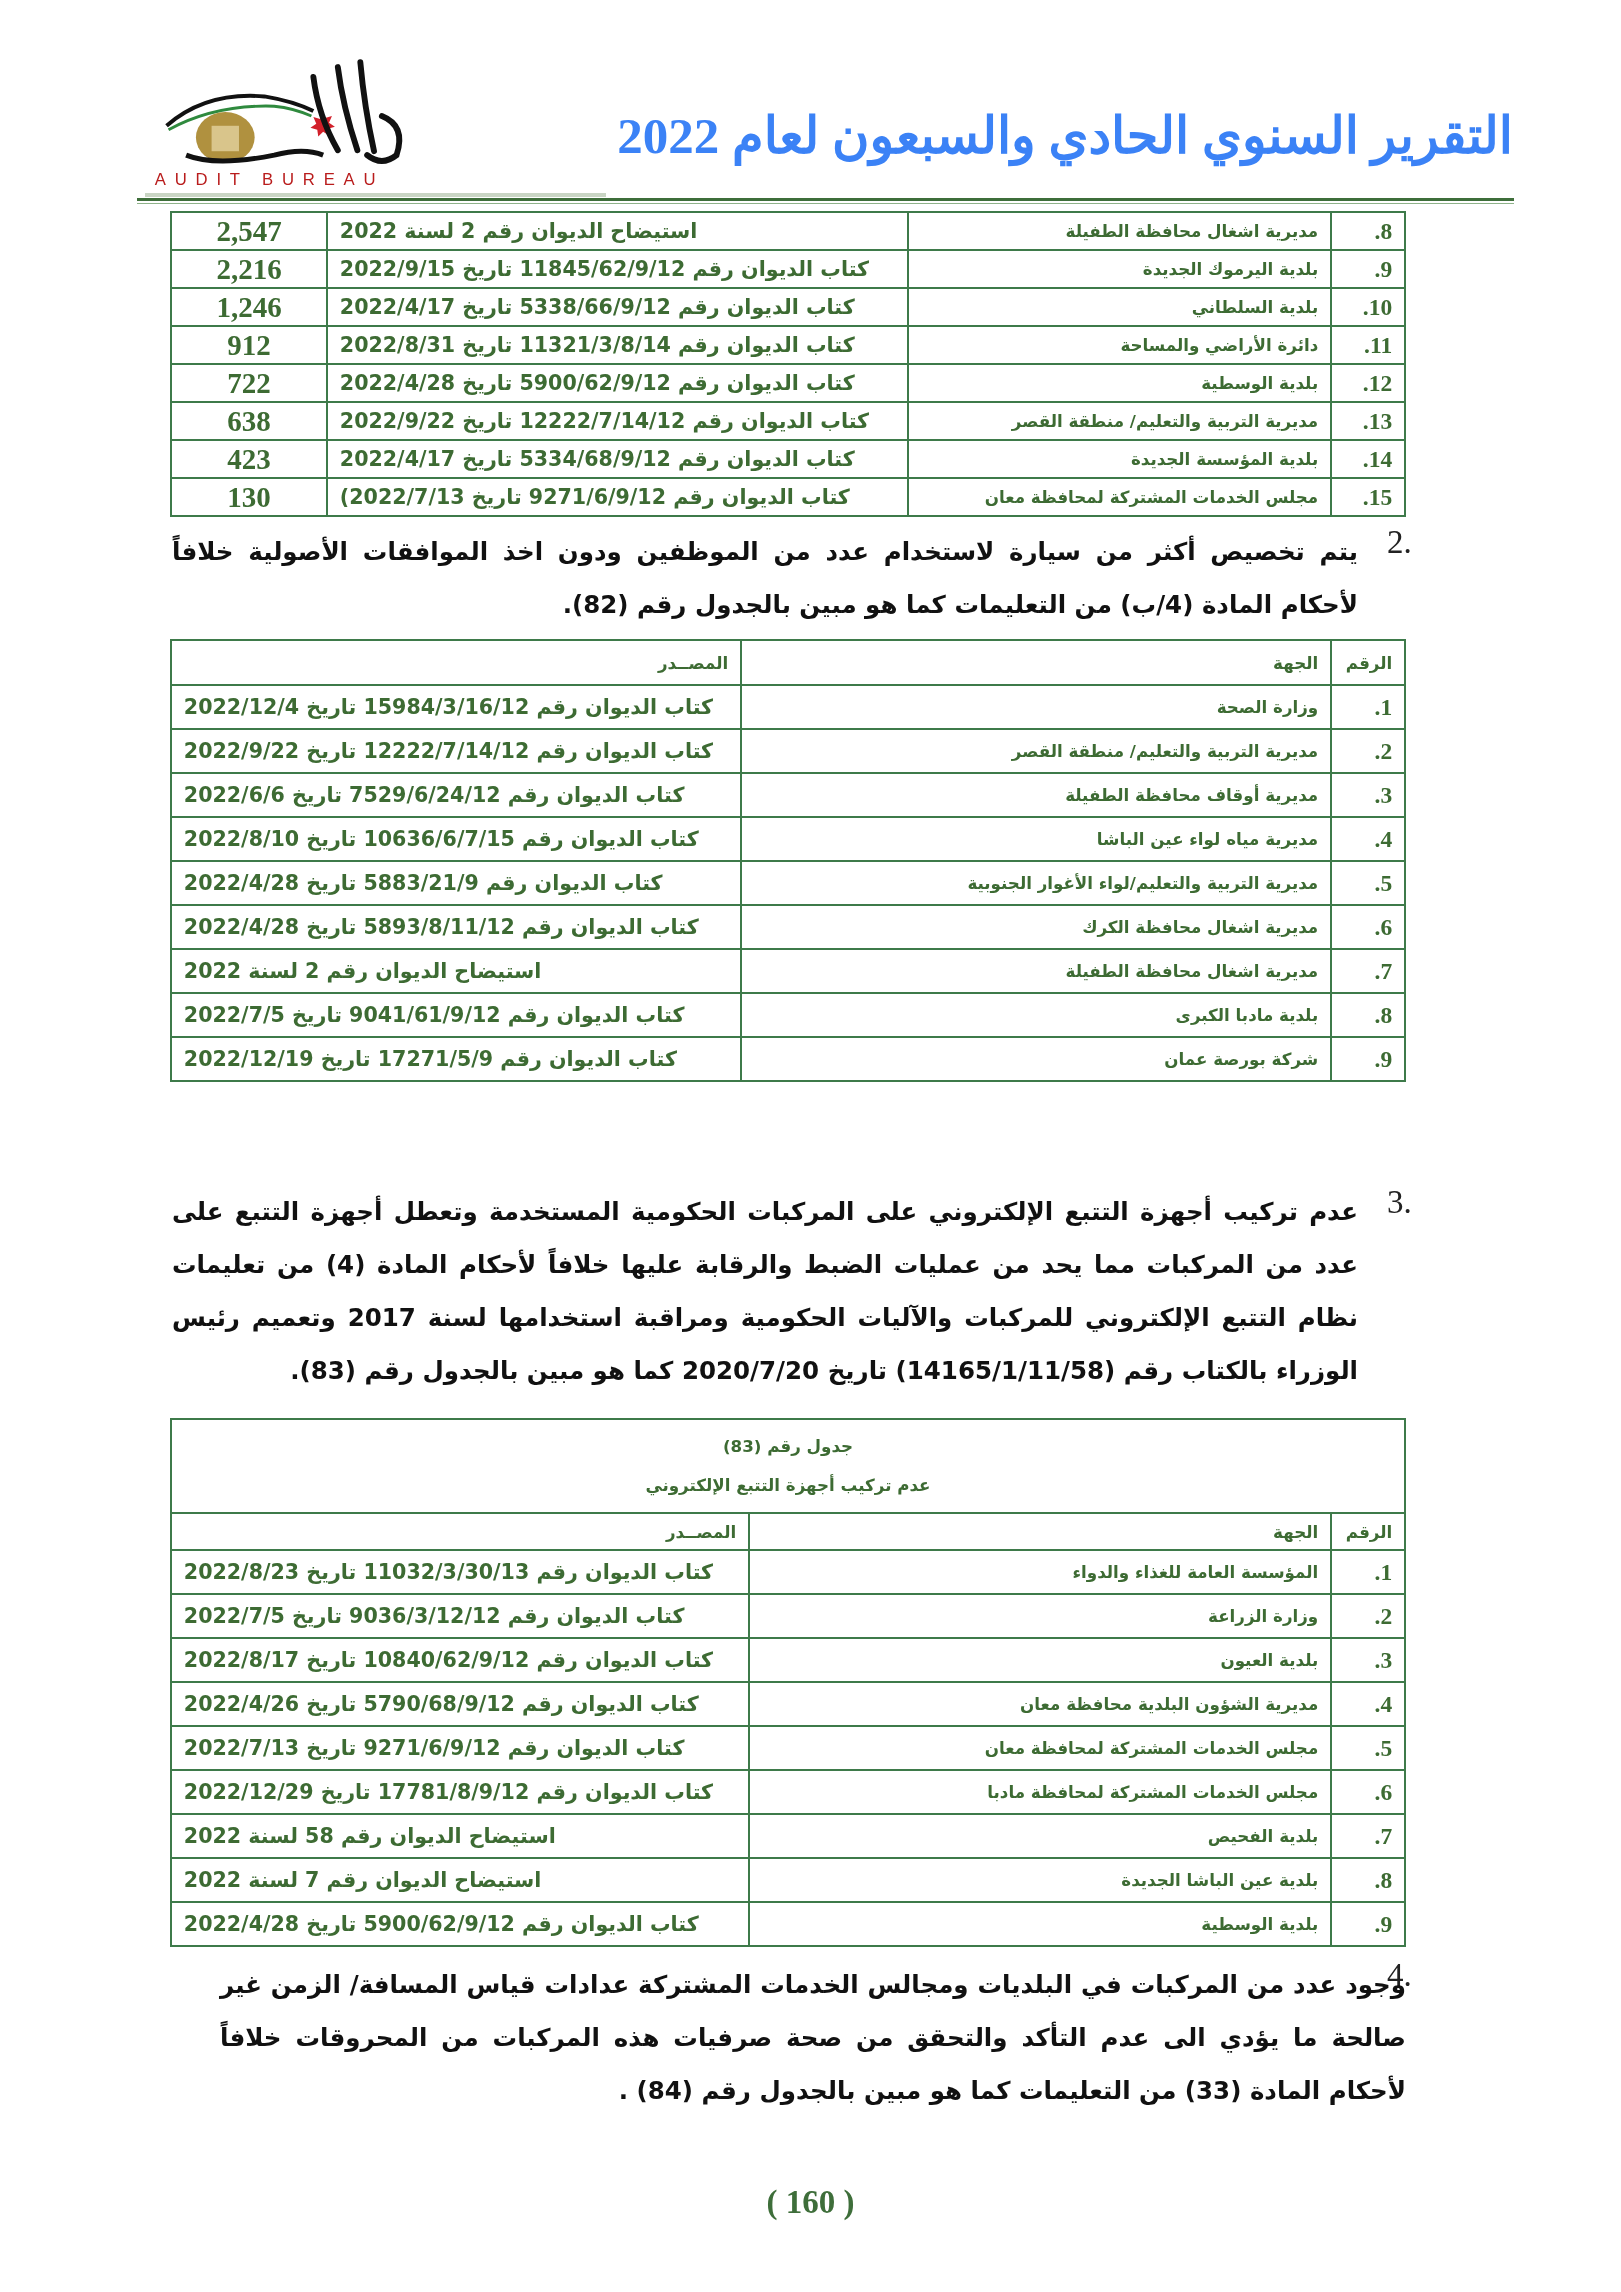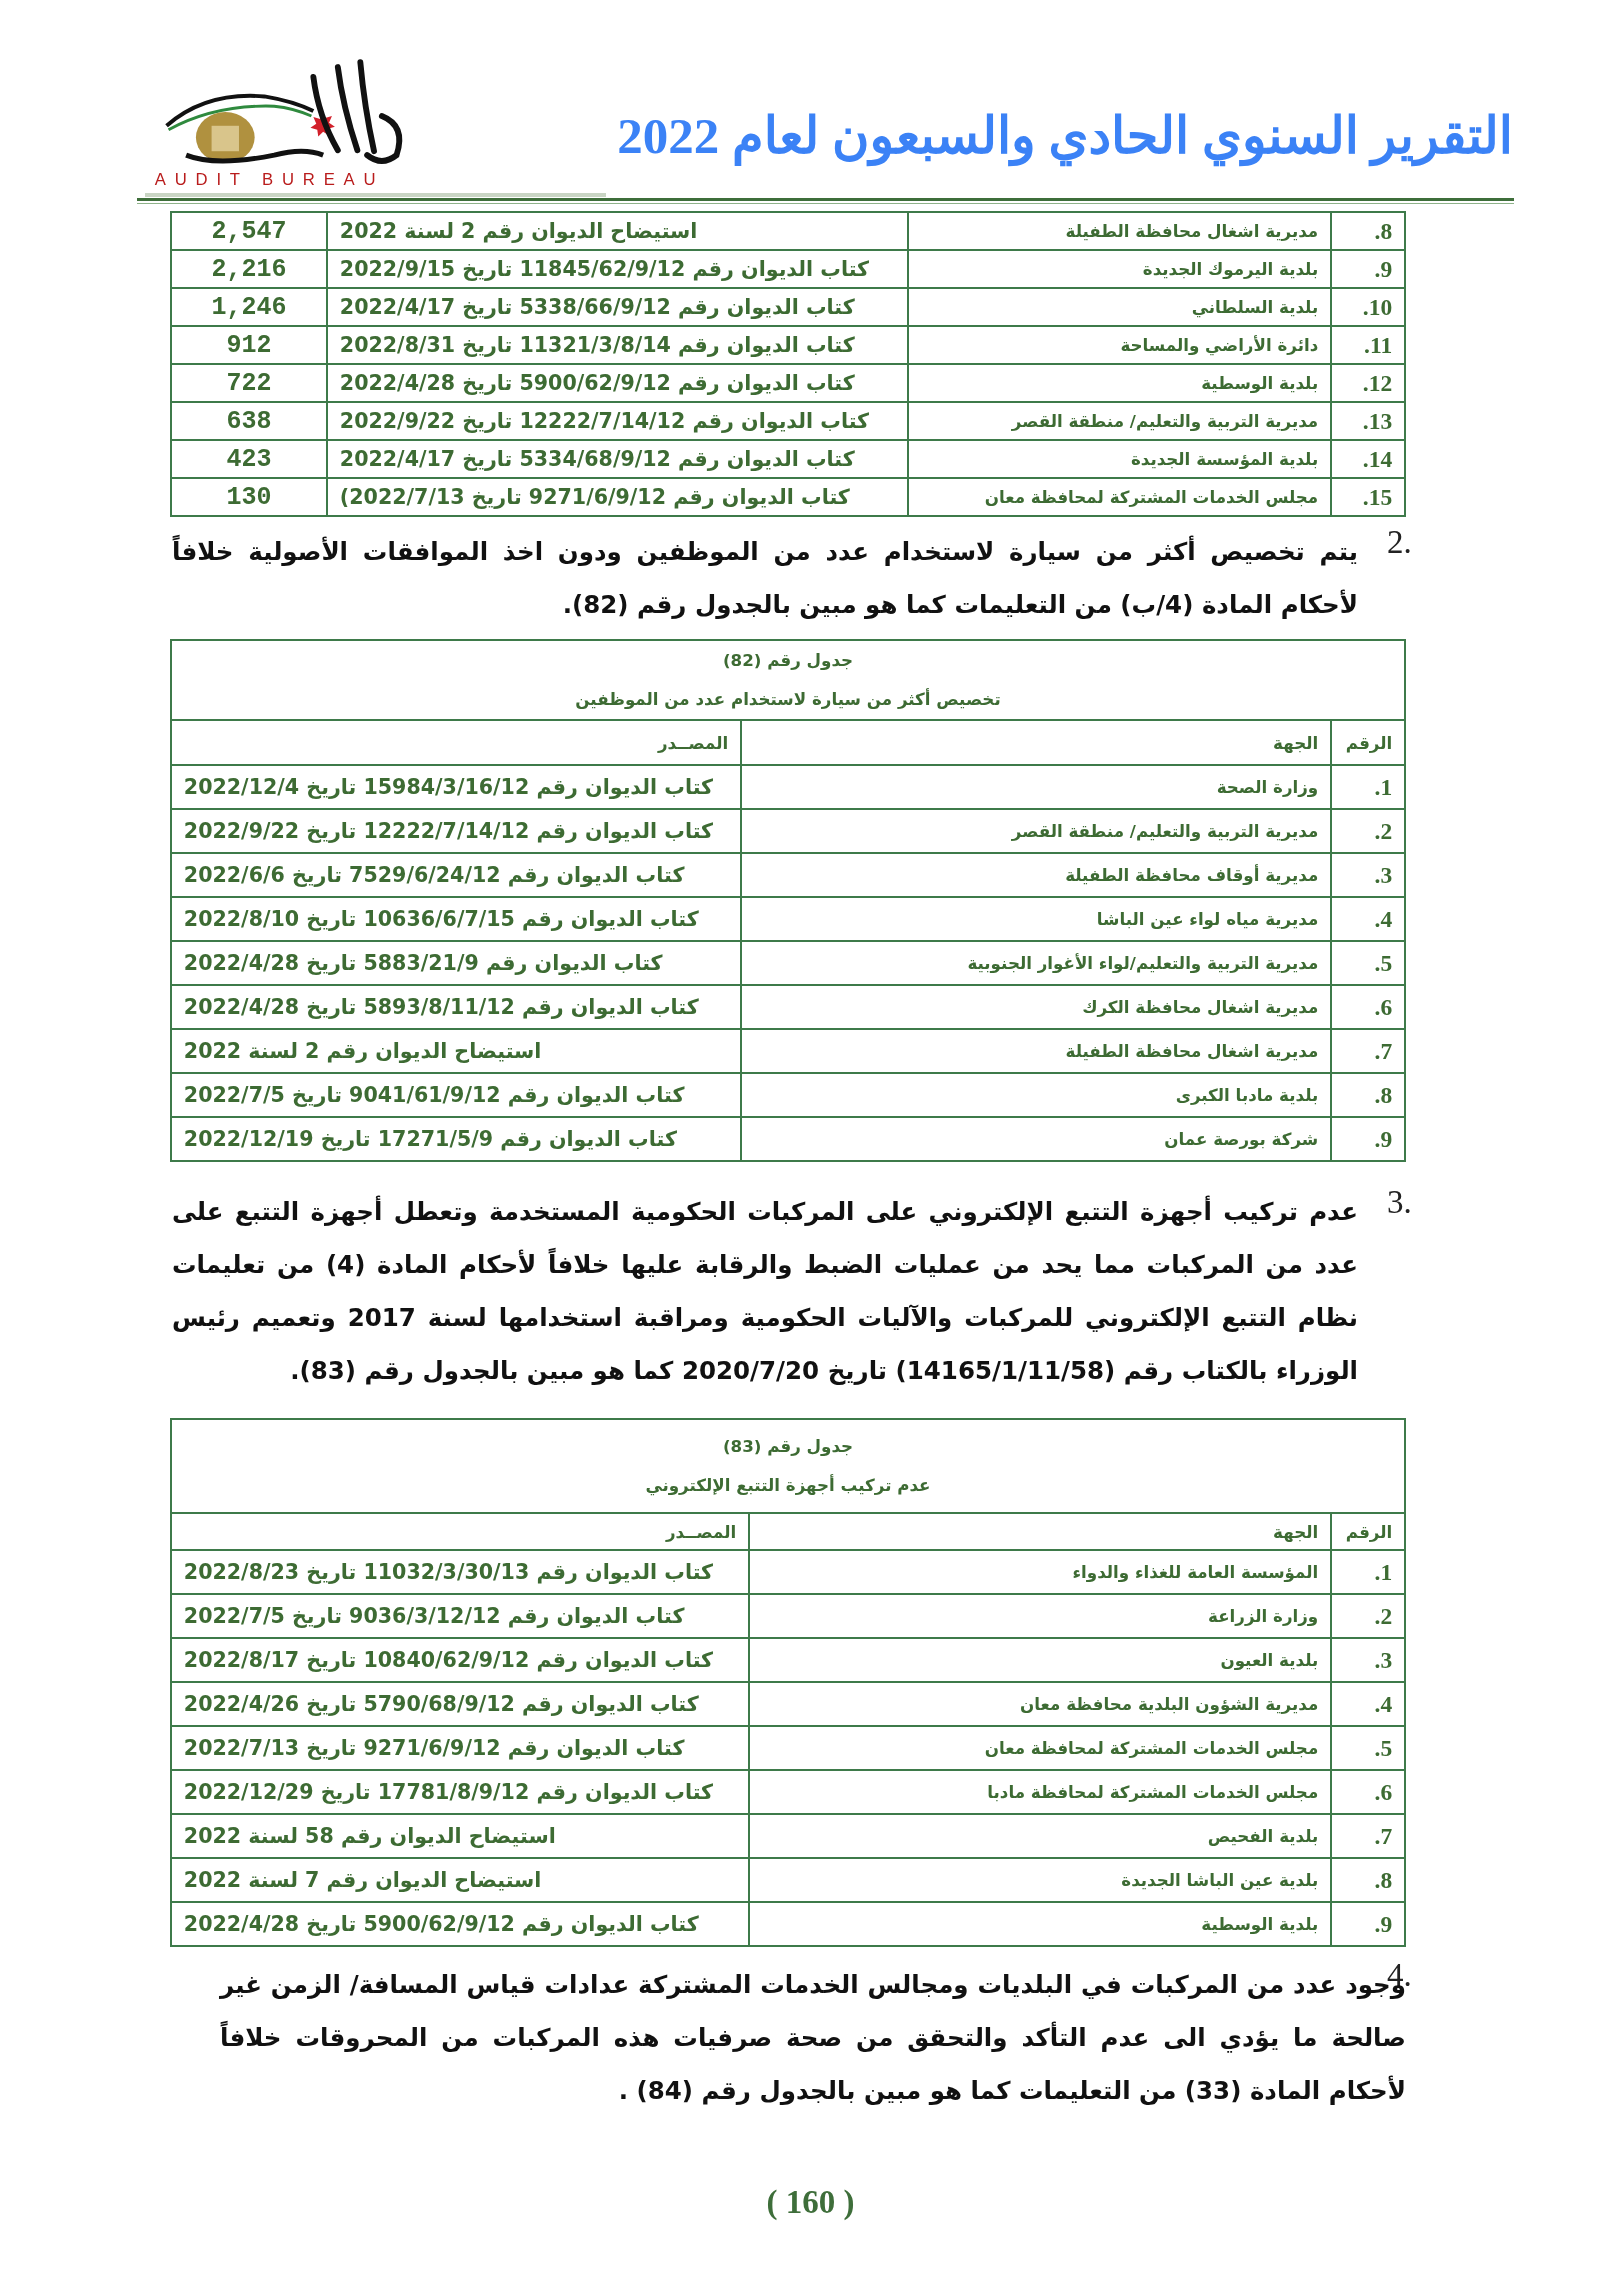--- a/index.html
+++ b/index.html
@@ -15,21 +15,21 @@
   .hdr-rule { position:absolute; left:137px; top:198px; width:1377px; height:2.9px; background:#3e6e3a; }
   .hdr-rule2 { position:absolute; left:137px; top:203px; width:1377px; height:1px; background:#8fb38a; }
   .hdr-rule-shade { position:absolute; left:145px; top:193px; width:461px; height:3.9px; background:#c9d5c4; }
 
   
   table.grid { position:absolute; border-collapse:collapse; direction:rtl; table-layout:fixed; }
   table.grid td { border:2px solid #3e7a4a; color:#3d6b33; padding:0 11.8px; white-space:nowrap; overflow:hidden; }
   td.num { text-align:right; font-family:"Liberation Serif", serif; font-weight:bold; font-size:23.5px; }
   td.ent { text-align:right; font-size:16.7px; font-weight:bold; }
   td.src { text-align:left; font-size:20.6px; font-weight:bold; font-family:"DejaVu Sans", sans-serif; }
-  td.amt { text-align:center; font-family:Liberation Mono, monospace; font-weight:bold; font-size:25px; }
+  td.amt { text-align:center; font-family:Liberation Serif, serif; font-weight:bold; font-size:29px; }
   td.colhdr { text-align:right; font-size:16.7px; font-weight:bold; }
   td.colhdr.r { text-align:right; }
   td.caption { text-align:center; font-size:16.7px; font-weight:bold; line-height:39px; padding:5.9px 0; }
   .src-inner { direction:rtl; display:inline-block; }
 
   
   .para { position:absolute; direction:rtl; text-align:justify; font-weight:bold;
           font-size:24.5px; color:#111; line-height:53px; }
   .para-num { position:absolute; font-family:"Liberation Serif", serif; font-size:33px; color:#222; }
 
@@ -118,26 +118,20 @@
 <div class="para-num" style="left:1387px; top:524px;">2.</div>
 <div class="para" style="left:172px; top:525px; width:1186px;">يتم تخصيص أكثر من سيارة لاستخدام عدد من الموظفين ودون اخذ الموافقات الأصولية خلافاً لأحكام المادة (4/ب) من التعليمات كما هو مبين بالجدول رقم (82).</div>
 
 <table class="grid" style="left:170px; top:639px; width:1235px;">
   <colgroup>
       <col style="width:74px">
       <col style="width:590px">
       <col style="width:570px">
     </colgroup>
   <tbody>
-    <tr>
-      <td colspan="3" class="caption" style="height:78px;">
-        <div>جدول رقم (82)</div>
-        <div>تخصيص أكثر من سيارة لاستخدام عدد من الموظفين</div>
-      </td>
-    </tr>
     <tr style="height:45px">
       <td class="colhdr r">الرقم</td>
       <td class="colhdr">الجهة</td>
       <td class="colhdr">المصــدر</td>
     </tr>
     <tr style="height:44px">
         <td class="num">1.</td>
         <td class="ent">وزارة الصحة</td>
         <td class="src"><span class="src-inner">كتاب الديوان رقم 15984/3/16/12 تاريخ 2022/12/4</span></td>
       </tr>

